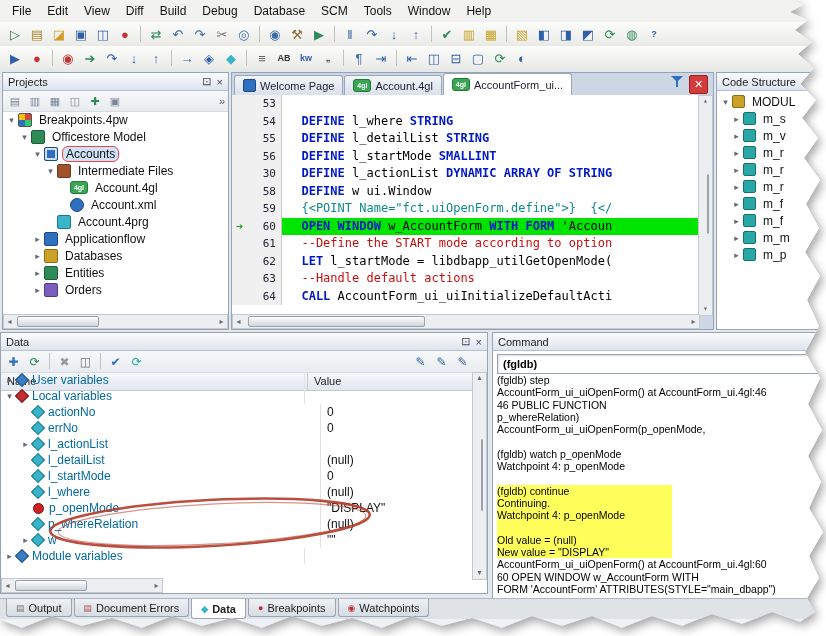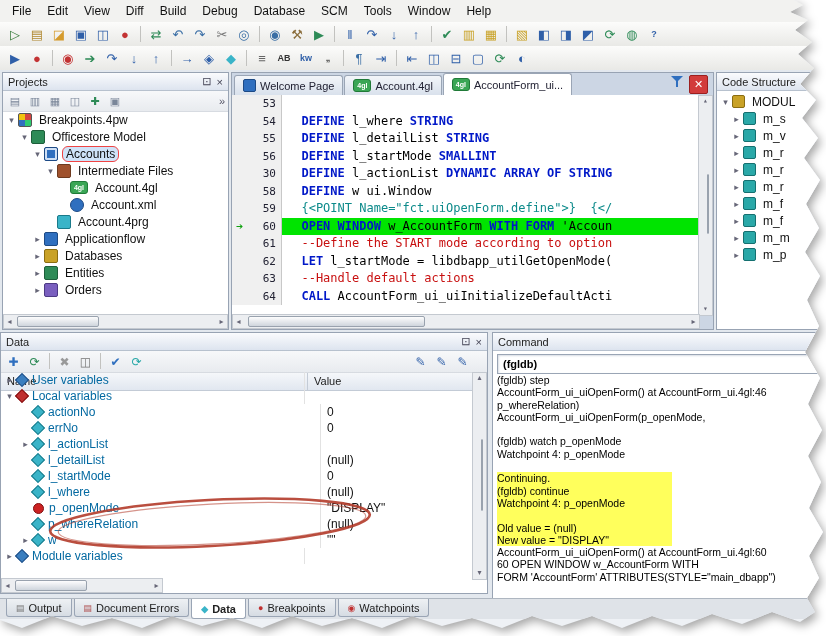--- a/index.html
+++ b/index.html
@@ -536,28 +536,29 @@
       <span>Command</span>
       <span class="sp"></span>
       <span class="hicon">×</span>
     </div>
     <div class="prompt">
       <span>(fgldb)</span>
     </div>
     <div class="cmdout">
           <div class="cmdline">(fgldb) step</div>
           <div class="cmdline">AccountForm_ui_uiOpenForm() at AccountForm_ui.4gl:46</div>
+          <div class="cmdline">46                PUBLIC FUNCTION</div>
           <div class="cmdline">p_whereRelation)</div>
           <div class="cmdline">AccountForm_ui_uiOpenForm(p_openMode,</div>
           <div class="cmdline">&nbsp;</div>
           <div class="cmdline">(fgldb) watch p_openMode</div>
           <div class="cmdline">Watchpoint 4:  p_openMode</div>
           <div class="cmdline">&nbsp;</div>
+          <div class="cmdline chl">(fgldb) continue</div>
           <div class="cmdline chl">Continuing.</div>
-          <div class="cmdline chl">(fgldb) continue</div>
           <div class="cmdline chl">Watchpoint 4:  p_openMode</div>
           <div class="cmdline chl">&nbsp;</div>
           <div class="cmdline chl">Old value = (null)</div>
           <div class="cmdline chl">New value = "DISPLAY"</div>
           <div class="cmdline">AccountForm_ui_uiOpenForm() at AccountForm_ui.4gl:60</div>
           <div class="cmdline">60                OPEN WINDOW w_AccountForm WITH</div>
           <div class="cmdline">FORM 'AccountForm' ATTRIBUTES(STYLE="main_dbapp")</div>
         </div>
   </div>
 

